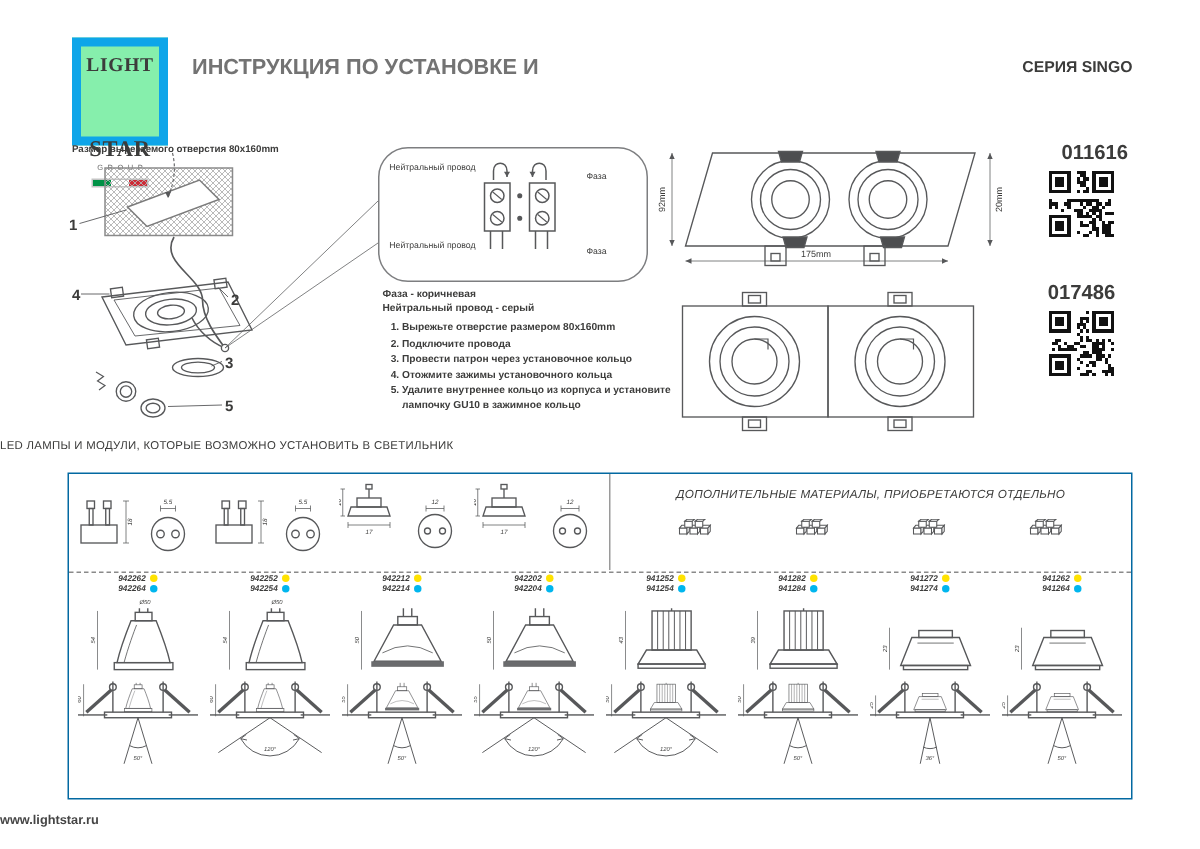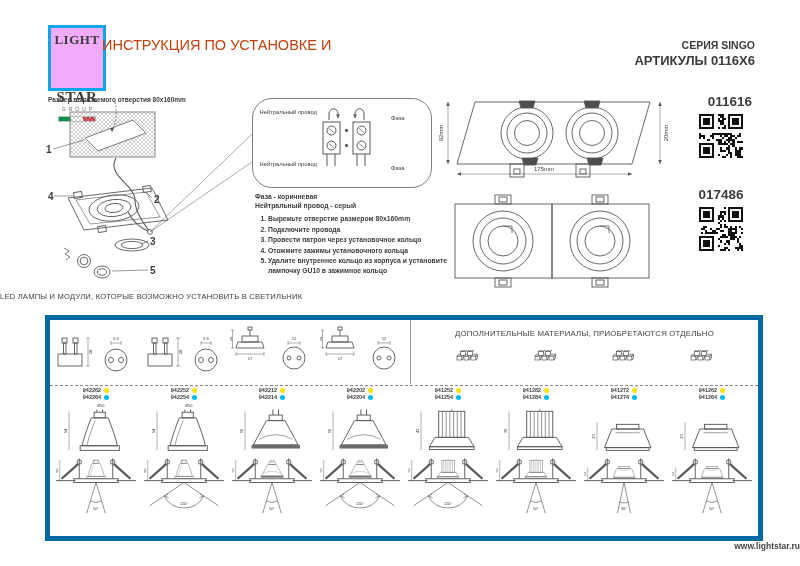--- a/index.html
+++ b/index.html
@@ -1,64 +1,64 @@
 <!DOCTYPE html>
 <html style="--dot-warm: #ffe200; --dot-cool: #00b6ee;"><head>
 <meta charset="utf-8">
 <style>
   html,body{margin:0;padding:0;background:#fff;}
   body{width:800px;height:566px;position:relative;overflow:hidden;
        font-family:"Liberation Sans",sans-serif;color:#3c3c3b;}
   .abs{position:absolute;}
   
-  .logo{left:48px;top:25px;width:52px;height:60px;border:3px solid #0ea5e9;
-        text-align:center;background:#f0abfc;}
+  .logo{left:48px;top:25px;width:52px;height:60px;border:6px solid #0ea5e9;
+        text-align:center;background:#86efac;}
   .logo .l1{font-family:"Liberation Serif",serif;font-weight:bold;font-size:13px;line-height:14px;margin-top:5px;letter-spacing:.5px;}
   .logo .l2{font-family:"Liberation Serif",serif;font-weight:bold;font-size:15px;line-height:15px;letter-spacing:.5px;margin-top:43px;}
   .logo .l3{font-size:5px;letter-spacing:3px;color:#6b6b6b;line-height:8px;margin-left:3px;}
   .flag{display:flex;width:36px;height:4px;margin:3px auto 0;border:1px solid #c4c4c4;}
   .flag span{flex:1;}
-  .title{left:102px;top:36px;font-size:14.5px;font-weight:normal;line-height:19px;color:#c2410c;}
+  .title{left:128px;top:36px;font-size:14.5px;font-weight:bold;line-height:19px;color:#737373;}
   .series{right:45px;top:39px;text-align:right;font-weight:bold;}
   .series .s1{font-size:10.5px;line-height:13px;}
   .series .s2{font-size:13px;line-height:18px;}
   
   .hole-label{left:48px;top:96px;font-size:6.5px;font-weight:bold;}
   .callout{left:252px;top:98px;width:178px;height:88px;border:1px solid #7d7e80;border-radius:20px;}
   .callout .lbl{position:absolute;font-size:5.8px;line-height:6.6px;}
   .cl-n1{left:6px;top:10px;width:58px;text-align:right;}
   .cl-f1{left:138px;top:16px;}
   .cl-n2{left:6px;top:62px;width:58px;text-align:right;}
   .cl-f2{left:138px;top:66px;}
   .wire-note{left:255px;top:192px;font-size:6.8px;line-height:9px;font-weight:bold;}
   .steps{left:255px;top:214px;width:210px;margin:0;padding-left:13px;font-size:6.8px;line-height:9.5px;font-weight:bold;}
   .steps li{margin:0 0 1px 0;}
   .art-code{width:62px;text-align:center;font-size:13.5px;font-weight:bold;}
   .code1{left:690px;top:94px;text-align:right;} .code2{left:690px;top:187px;}
   .qr{left:695px;width:52px;height:52px;}
   .qr1{top:110px;} .qr2{top:203px;}
   .led-banner{left:0;right:0;top:292px;text-align:left;font-size:7.6px;letter-spacing:.2px;}
   
-  .bigbox{left:45px;top:315px;width:708px;height:216px;border:5px solid #0369a1;}
+  .bigbox{left:45px;top:315px;width:708px;height:216px;border:1px solid #0369a1;font-style:italic;}
   .matbox{position:absolute;left:360px;top:0px;width:347px;height:64px;
           border-left:1px solid #9a9a9a;border-bottom:none;}
   .matbox .mt{margin-top:9px;text-align:center;font-size:7.8px;letter-spacing:.2px;}
   .maticons{display:flex;justify-content:space-around;margin-top:12px;padding:0 18px;}
   .dashline{position:absolute;left:0;right:0;top:65px;border-top:1px dashed #8a8a8a;}
   .baserow{position:absolute;left:0;top:4px;width:360px;display:flex;}
   .baserow .bcol{width:90px;text-align:center;}
   .cols{position:absolute;left:2px;right:2px;top:67px;display:flex;}
   .col{width:88px;text-align:center;}
   .arts{font-size:5.5px;line-height:7px;font-weight:bold;}
   .dot{display:inline-block;width:5px;height:5px;border-radius:50%;margin-left:3px;vertical-align:-1px;}
   .dot.warm{background:var(--dot-warm,#ffe200);}
   .dot.cool{background:var(--dot-cool,#00b6ee);}
   .lampfig{display:block;margin:1px auto 0;}
   .sectfig{display:block;margin:2px auto 0;}
-  .footer{left:0;right:0;top:541px;text-align:right;font-size:8.5px;font-weight:bold;color:#454545;}
+  .footer{left:0;right:0;top:541px;text-align:left;font-size:8.5px;font-weight:bold;color:#454545;}
   svg text{font-family:"Liberation Sans",sans-serif;fill:#3c3c3b;}
   .t5{font-size:5px;} .t4{font-size:4.2px;} .tnum{font-size:10px;font-weight:bold;}
 </style>
 </head>
 <body>
 
 <svg width="0" height="0" style="position:absolute">
 <defs>
   <pattern id="hatch" width="4" height="4" patternUnits="userSpaceOnUse">
     <path d="M0,4 L4,0 M0,0 L4,4" stroke="#b2b2b2" stroke-width="0.6"></path>
@@ -184,21 +184,20 @@
     <span id="flag-g" style="background: rgb(0, 146, 70);"></span>
     <span></span>
     <span id="flag-r" style="background: rgb(206, 43, 55);"></span>
   </div>
 </div>
 <div class="abs title">
   <div>ИНСТРУКЦИЯ ПО УСТАНОВКЕ И</div>
 </div>
 <div class="abs series">
   <div class="s1">СЕРИЯ SINGO</div>
-  <div class="s2">АРТИКУЛЫ 0116Х6</div>
 </div>
 
 <div class="abs hole-label">Размер вырезаемого отверстия 80x160mm</div>
 
 <svg class="abs" style="left:40px;top:100px" width="648" height="192" viewBox="0 0 648 192">
 
   <g>
     <rect x="30" y="12" width="85" height="45" fill="url(#hatch)" stroke="#8a8a8a"></rect>
     <polygon points="45,38 93,20 106,33 58,51" fill="#fff" stroke="#7b7b7b"></polygon>
     <path d="M75,2 C78,14 75,24 72,32" stroke="#57585a" fill="none" stroke-width="0.7" stroke-dasharray="2,1.5"></path>

